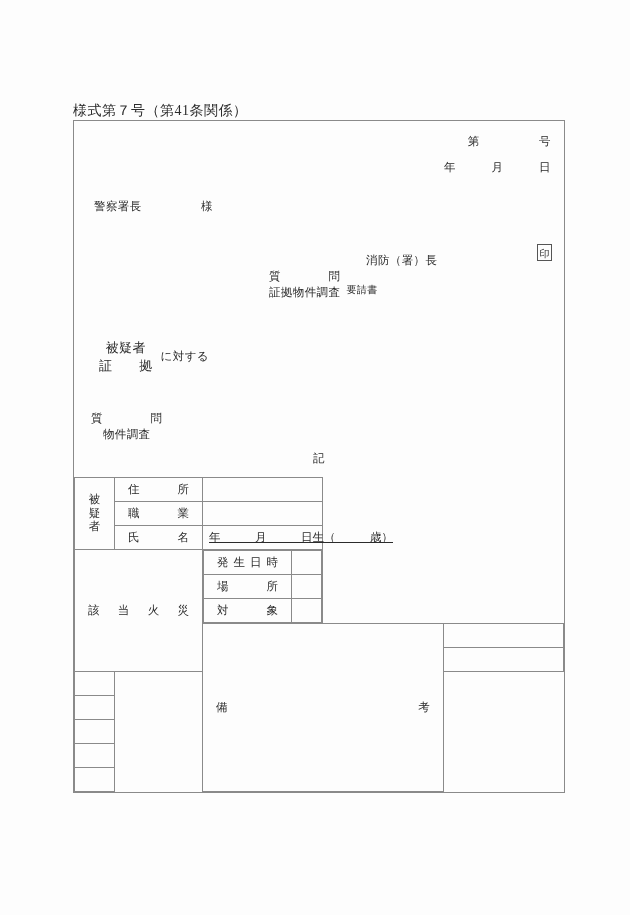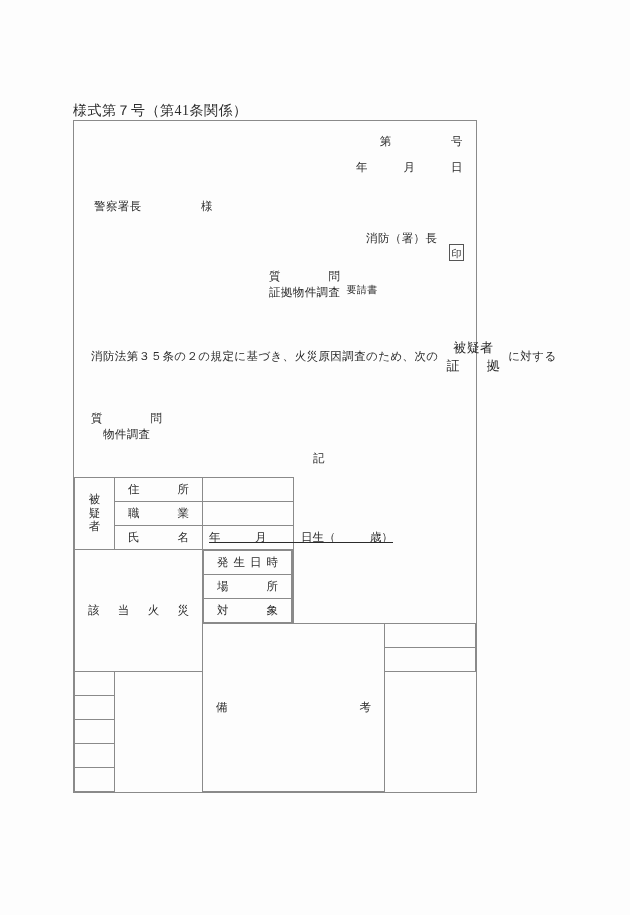--- a/index.html
+++ b/index.html
@@ -28,40 +28,40 @@
     top: 102px;
     font-size: 14px;
     letter-spacing: 0.5px;
     white-space: nowrap;
   }
   
   .doc-frame {
     position: absolute;
     left: 73px;
     top: 120px;
-    width: 404px;
+    width: 492px;
     border: 1px solid #8a8a8a;
     box-sizing: border-box;
   }
   
   .upper {
     position: relative;
     height: 356px;
     box-sizing: border-box;
   }
   .ln {
     position: absolute;
     font-size: 11.5px;
     white-space: nowrap;
     letter-spacing: 0.4px;
   }
   .doc-number   { right: 13px; top: 13px;  }
   .doc-date     { right: 13px; top: 39px;  }
   .addressee    { left: 20px;  top: 78px;  }
-  .issuer       { left: 292px; top: 110px; font-family: Liberation Serif, serif; }
+  .issuer       { left: 292px; top: 132px; font-family: Liberation Serif, serif; }
   .seal-box {
     position: absolute;
     right: 12px;
     top: 123px;
     width: 15px;
     height: 17px;
     border: 1px solid #555;
     font-size: 10px;
     line-height: 17px;
     text-align: center;
@@ -182,21 +182,20 @@
 
       <div class="ln title-block">
         <span class="stack">
           <span>質　　　　問</span>
           <span>証拠物件調査</span>
         </span>
         <span class="title-suffix">要請書</span>
       </div>
 
       <div class="ln body-line">
-        <span>消防法第３５条の２の規定に基づき、火災原因調査のため、次の</span>
         <span class="stack">
           <span>被疑者</span>
           <span>証　　拠</span>
         </span>
         <span>に対する</span>
       </div>
 
       <div class="ln body-line2">
         <span class="stack">
           <span>質　　　　問</span>

